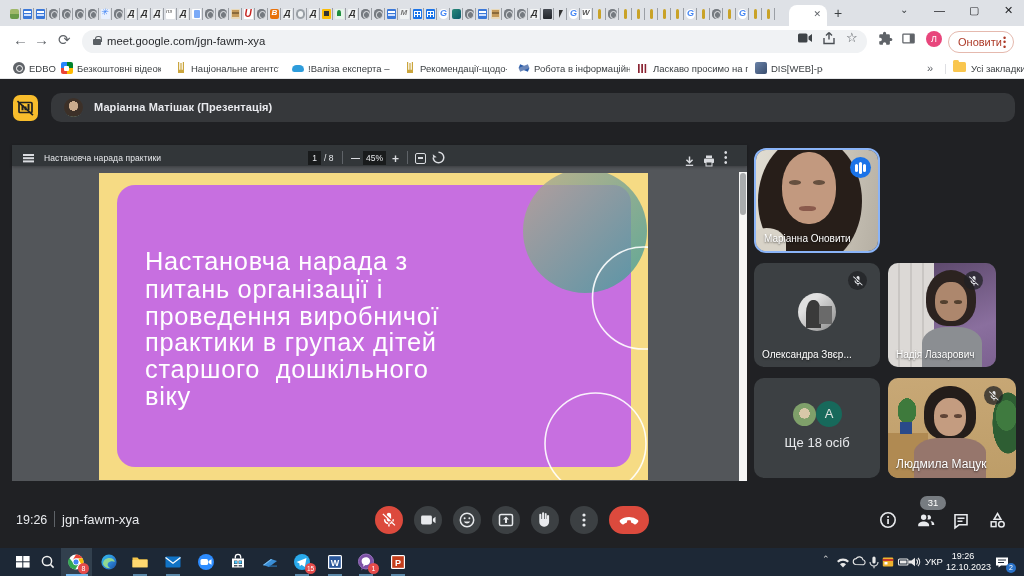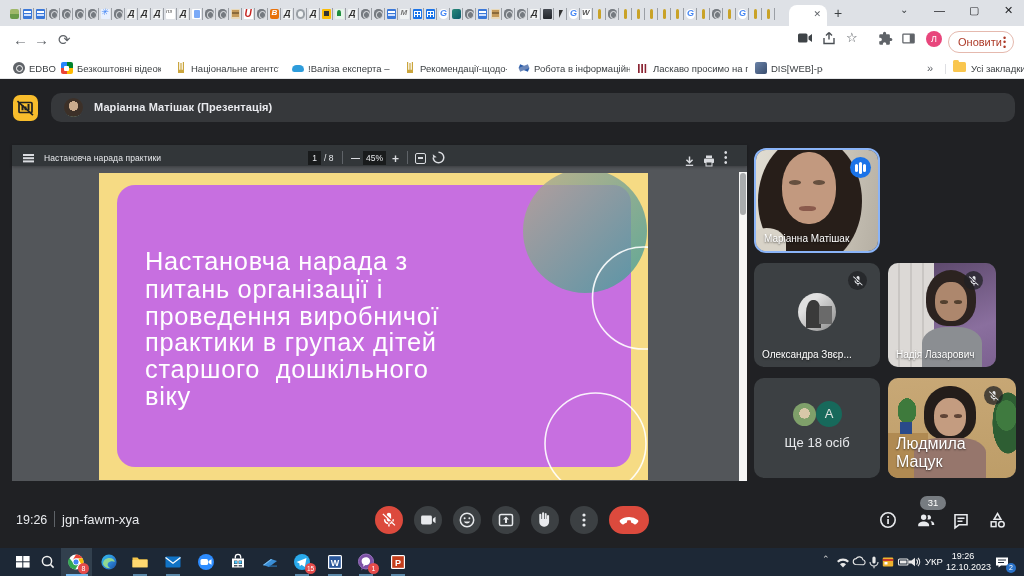--- a/index.html
+++ b/index.html
@@ -265,20 +265,24 @@
     <div id="newtab"></div>
     <span class="winbtn" style="left:900px;font-size:10px;color:#3c4043">⌄</span>
     <span class="winbtn" style="left:934px">—</span>
     <span class="winbtn" style="left:969px">▢</span>
     <span class="winbtn" style="left:1004px">✕</span>
   </div>
   <div id="tbar">
     <span class="navic" style="left:13px">←</span>
     <span class="navic" style="left:34px">→</span>
     <span class="navic" style="left:58px">⟳</span>
+    <div id="omni">
+      <span class="lock"></span>
+      <span class="url">meet.google.com/jgn-fawm-xya</span>
+    </div>
     <span class="omic" style="left:797px"><svg width="16" height="14" viewBox="0 0 16 14">
           <rect x="1" y="2.5" width="9.5" height="9" rx="1.5" fill="#3e4347"></rect>
           <path d="M11.5 5.5l3.5-2.5v8l-3.5-2.5z" fill="#3e4347"></path>
         </svg></span>
     <span class="omic" style="left:821px"><svg width="16" height="15" viewBox="0 0 16 15">
           <path d="M3 7v5.5h10V7" fill="none" stroke="#4a4f54" stroke-width="1.4"></path>
           <path d="M8 1.5v7M8 1.5L5 4.5M8 1.5l3 3" fill="none" stroke="#4a4f54" stroke-width="1.4"></path>
         </svg></span>
     <span class="omic" style="left:846px;font-size:13px;color:#4a4f54;top:4px">☆</span>
     <span class="omic" style="left:878px"><svg width="15" height="15" viewBox="0 0 24 24">
@@ -411,21 +415,21 @@
  <div class="a" style="left:26px;top:2px;width:54px;height:72px;border-radius:48%;background:#c2997f"></div>
  <div class="a" style="left:33px;top:30px;width:12px;height:4.5px;border-radius:50%;background:#66503f"></div>
  <div class="a" style="left:57px;top:30px;width:12px;height:4.5px;border-radius:50%;background:#66503f"></div>
  <div class="a" style="left:43px;top:56px;width:17px;height:5px;border-radius:40%;background:#8a5a4c"></div>
  <div class="a" style="left:-6px;top:78px;width:36px;height:27px;background:#d8d3c8;border-radius:50% 60% 0 0"></div>
  <div class="a spk" style="right:7px;top:7px;width:21px;height:21px;border-radius:50%;background:#1a73e8">
    <i class="a" style="left:5px;top:6.5px;width:2.6px;height:8px;background:#fff;border-radius:2px"></i>
    <i class="a" style="left:9.2px;top:4.5px;width:2.6px;height:12px;background:#fff;border-radius:2px"></i>
    <i class="a" style="left:13.4px;top:6.5px;width:2.6px;height:8px;border-radius:2px;background:#fff"></i>
  </div>
- <span class="nm2">Маріанна Матішак</span>
+ <span class="nm2">Маріанна Оновити</span>
 </div>
 <div class="tile" id="t3" style="left:754px;top:184px;width:126px;height:104px">
  <div class="a" style="left:44px;top:30px;width:38px;height:38px;border-radius:50%;background:linear-gradient(135deg,#e0e0e0 30%,#8a8a8a)"></div>
  <div class="a" style="left:52px;top:37px;width:15px;height:28px;border-radius:45% 45% 0 0;background:#3a3a3a"></div>
  <div class="a" style="left:65px;top:43px;width:13px;height:18px;background:#6a6a6a"></div>
  <div class="micoff">
           <svg width="12" height="12" viewBox="0 0 24 24">
             <path fill="#e8eaed" d="M3.3 2.5 2 3.8 9 10v1a3 3 0 0 0 4.7 2.5l1.5 1.4A5 5 0 0 1 7 11H5a7 7 0 0 0 6 6.9V21h2v-3.1c1-.2 2-.5 2.8-1.1l4.4 4.4 1.3-1.3L3.3 2.5zM15 11V5a3 3 0 0 0-6 0v.7l6 5.3z"></path>
           </svg>
         </div>
@@ -462,21 +466,21 @@
  <div class="a" style="left:46px;top:20px;width:32px;height:38px;border-radius:46%;background:#c49c80"></div>
  <div class="a" style="left:52px;top:36px;width:8px;height:3.5px;border-radius:50%;background:#5f4436"></div>
  <div class="a" style="left:66px;top:36px;width:8px;height:3.5px;border-radius:50%;background:#5f4436"></div>
  <div class="a" style="left:26px;top:60px;width:72px;height:40px;border-radius:36% 36% 0 0;background:#96766c"></div>
  <div class="micoff">
           <svg width="12" height="12" viewBox="0 0 24 24">
             <path fill="#e8eaed" d="M15 10.6V5a3 3 0 0 0-6 0v.2l6 5.4zm-9 .9V9H4v2.5c0 1.5.4 2.8 1.2 4l1.5-1.3A5 5 0 0 1 6 11.5zm14 0c0 1.3-.4 2.6-1 3.6l1.5 1.4a8 8 0 0 0 1.5-5H18zm-6 5a3 3 0 0 0 1.4-.4L9 10.7v.8a3 3 0 0 0 3 3zm-1 3.3V22h4v-2.2a8 8 0 0 1-4 0z" opacity="0"></path>
             <path fill="#e8eaed" d="M3.3 2.5 2 3.8 9 10v1a3 3 0 0 0 4.7 2.5l1.5 1.4A5 5 0 0 1 7 11H5a7 7 0 0 0 6 6.9V21h2v-3.1c1-.2 2-.5 2.8-1.1l4.4 4.4 1.3-1.3L3.3 2.5zM15 11V5a3 3 0 0 0-6 0v.7l6 5.3z"></path>
           </svg>
         </div>
- <span class="nm2" style="font-size:16px">Людмила Мацук</span>
+ <span class="nm2" style="font-size:12px">Людмила Мацук</span>
 </div>
     <div id="btm">
       <span class="tm">19:26</span>
         <span class="sp"></span>
         <span class="cd">jgn-fawm-xya</span>
 
       <div class="cbtn red" style="left:375px">
           <svg width="28" height="28" viewBox="0 0 24 24" style="position:absolute">
             <g transform="translate(4.5,4.5) scale(0.62)">
               <path fill="#fff" d="M15 10.8V5a3 3 0 0 0-6 0v.18l6 5.62zM4.3 3 3 4.3l6 5.6V11a3 3 0 0 0 4.9 2.3l1.5 1.4a5 5 0 0 1-2.4 1V18h-2v-2.3A5 5 0 0 1 7 11H5a7 7 0 0 0 6 6.92V21h2v-3.08a6.9 6.9 0 0 0 3-1.2l3.7 3.48 1.3-1.3L4.3 3zM17 11h2a7 7 0 0 1-1.1 3.77l-1.5-1.4c.38-.72.6-1.52.6-2.37z"></path>

